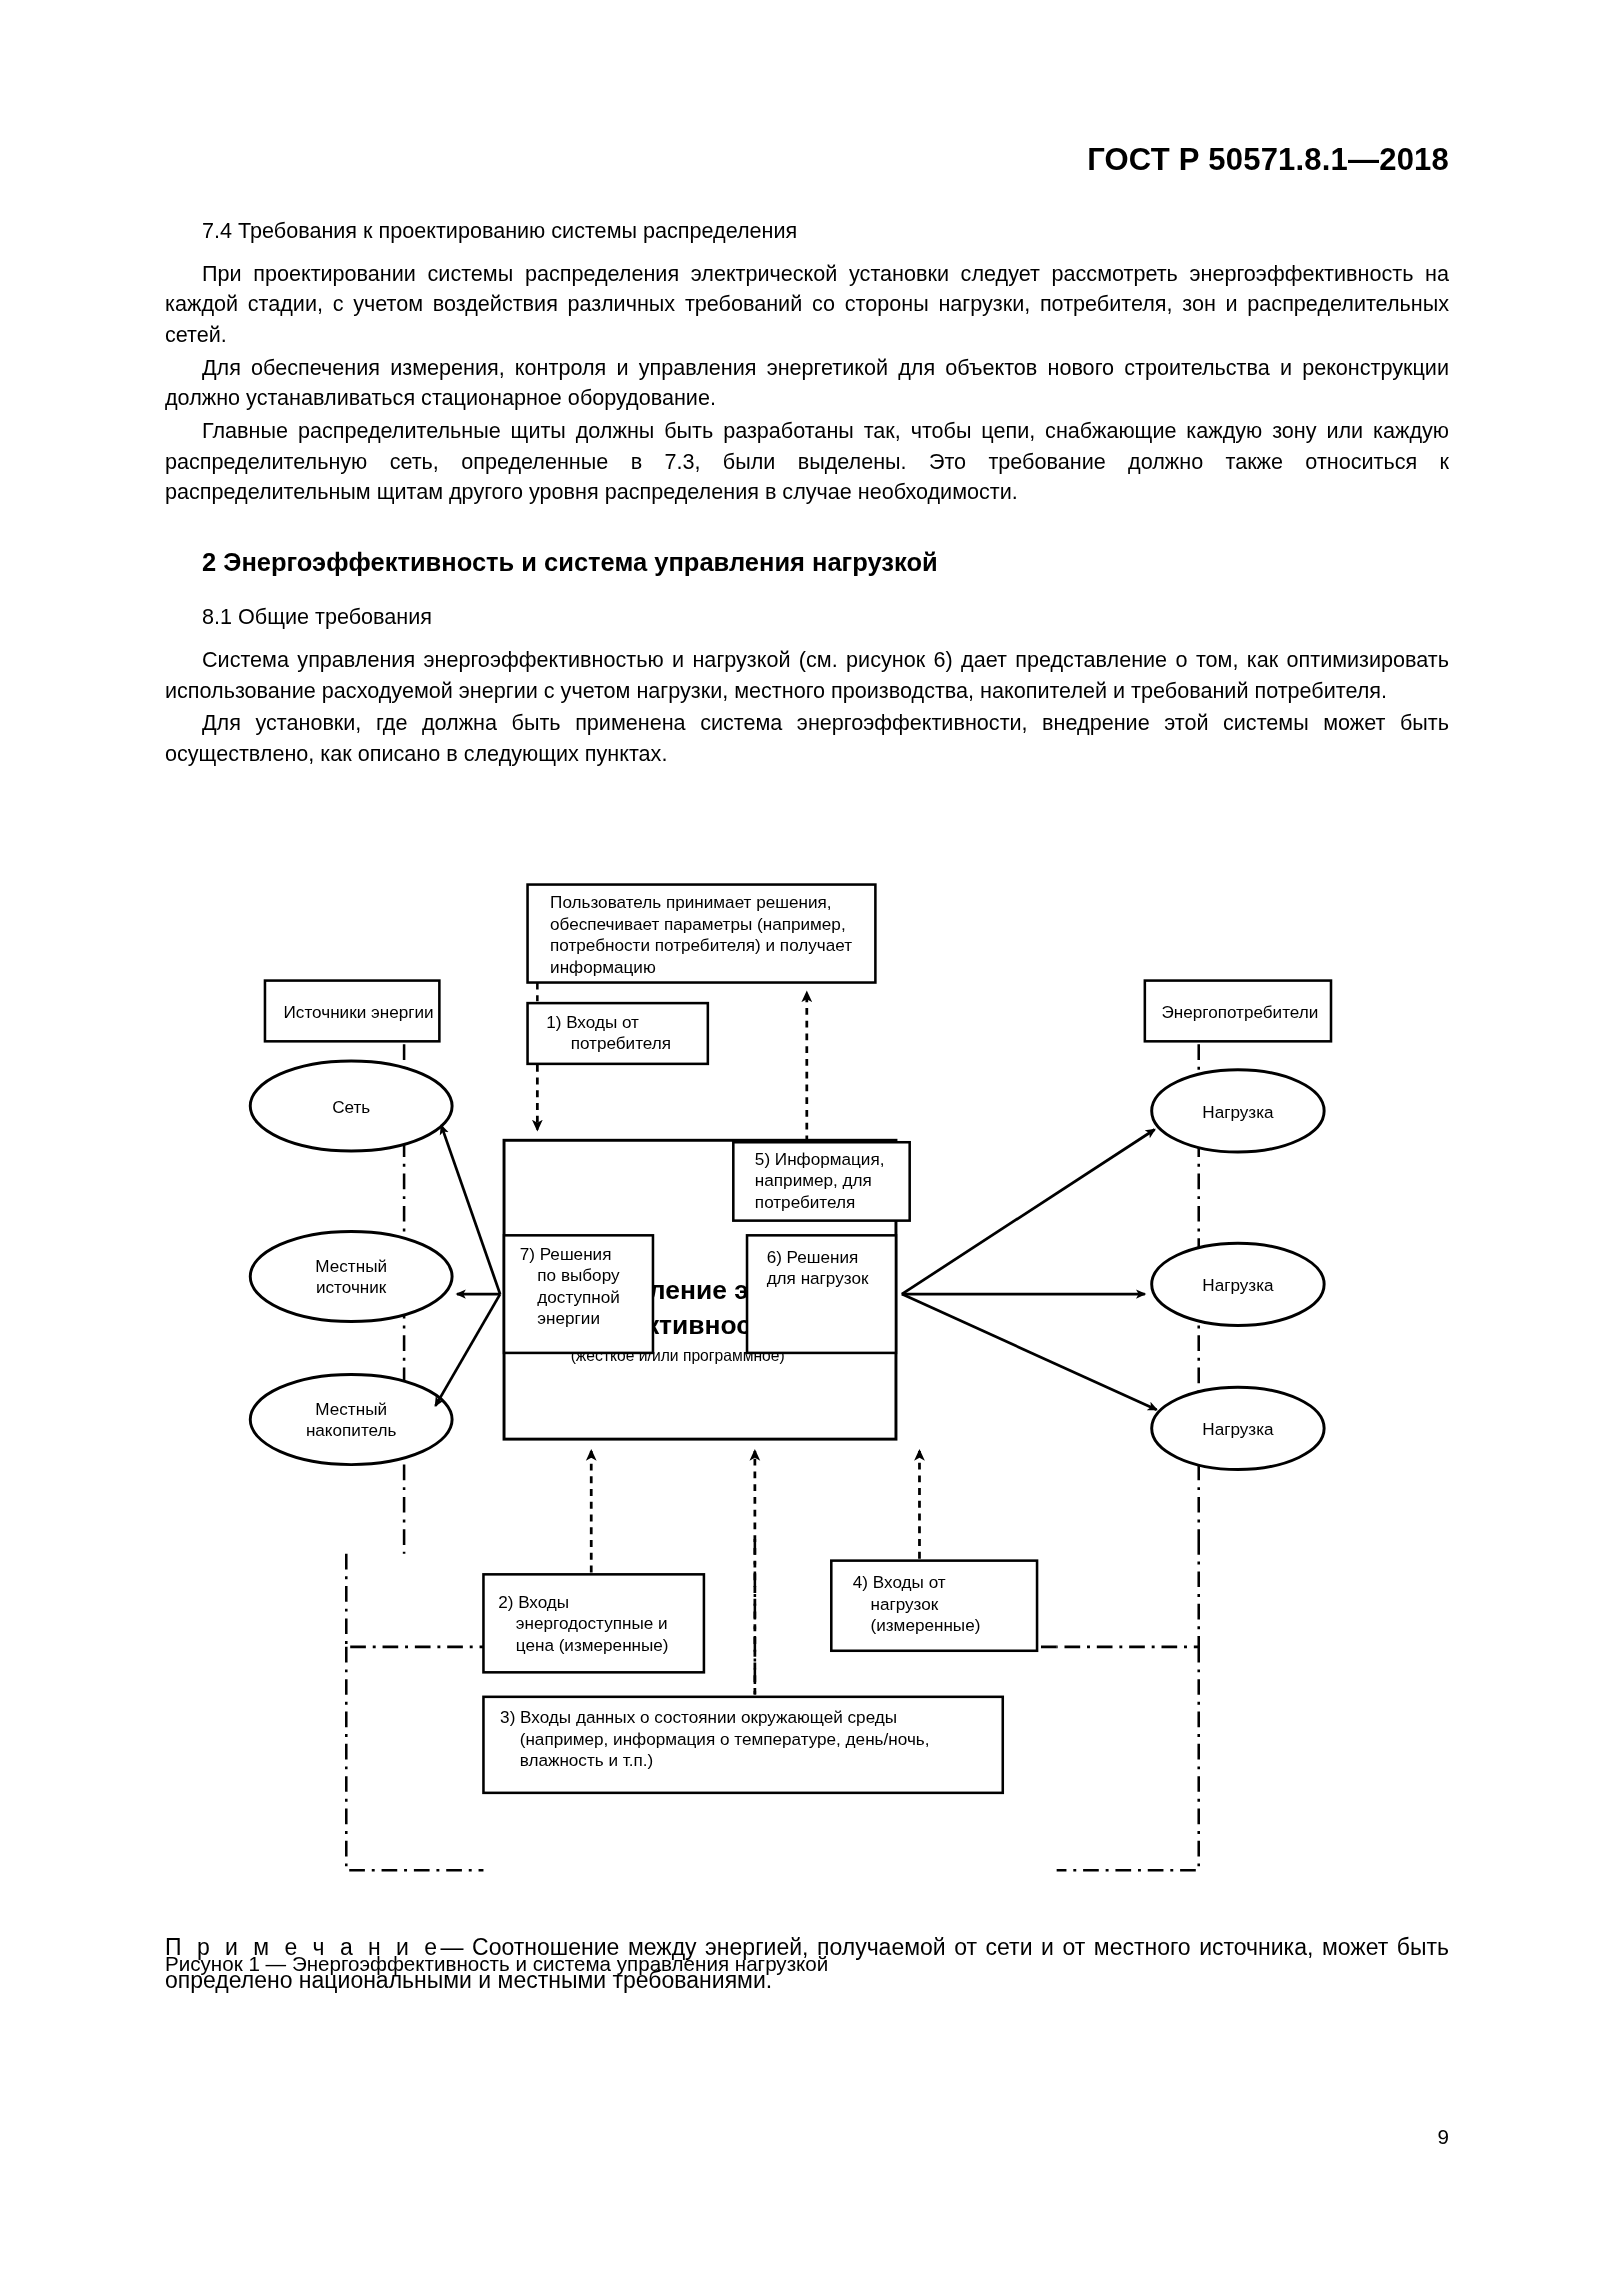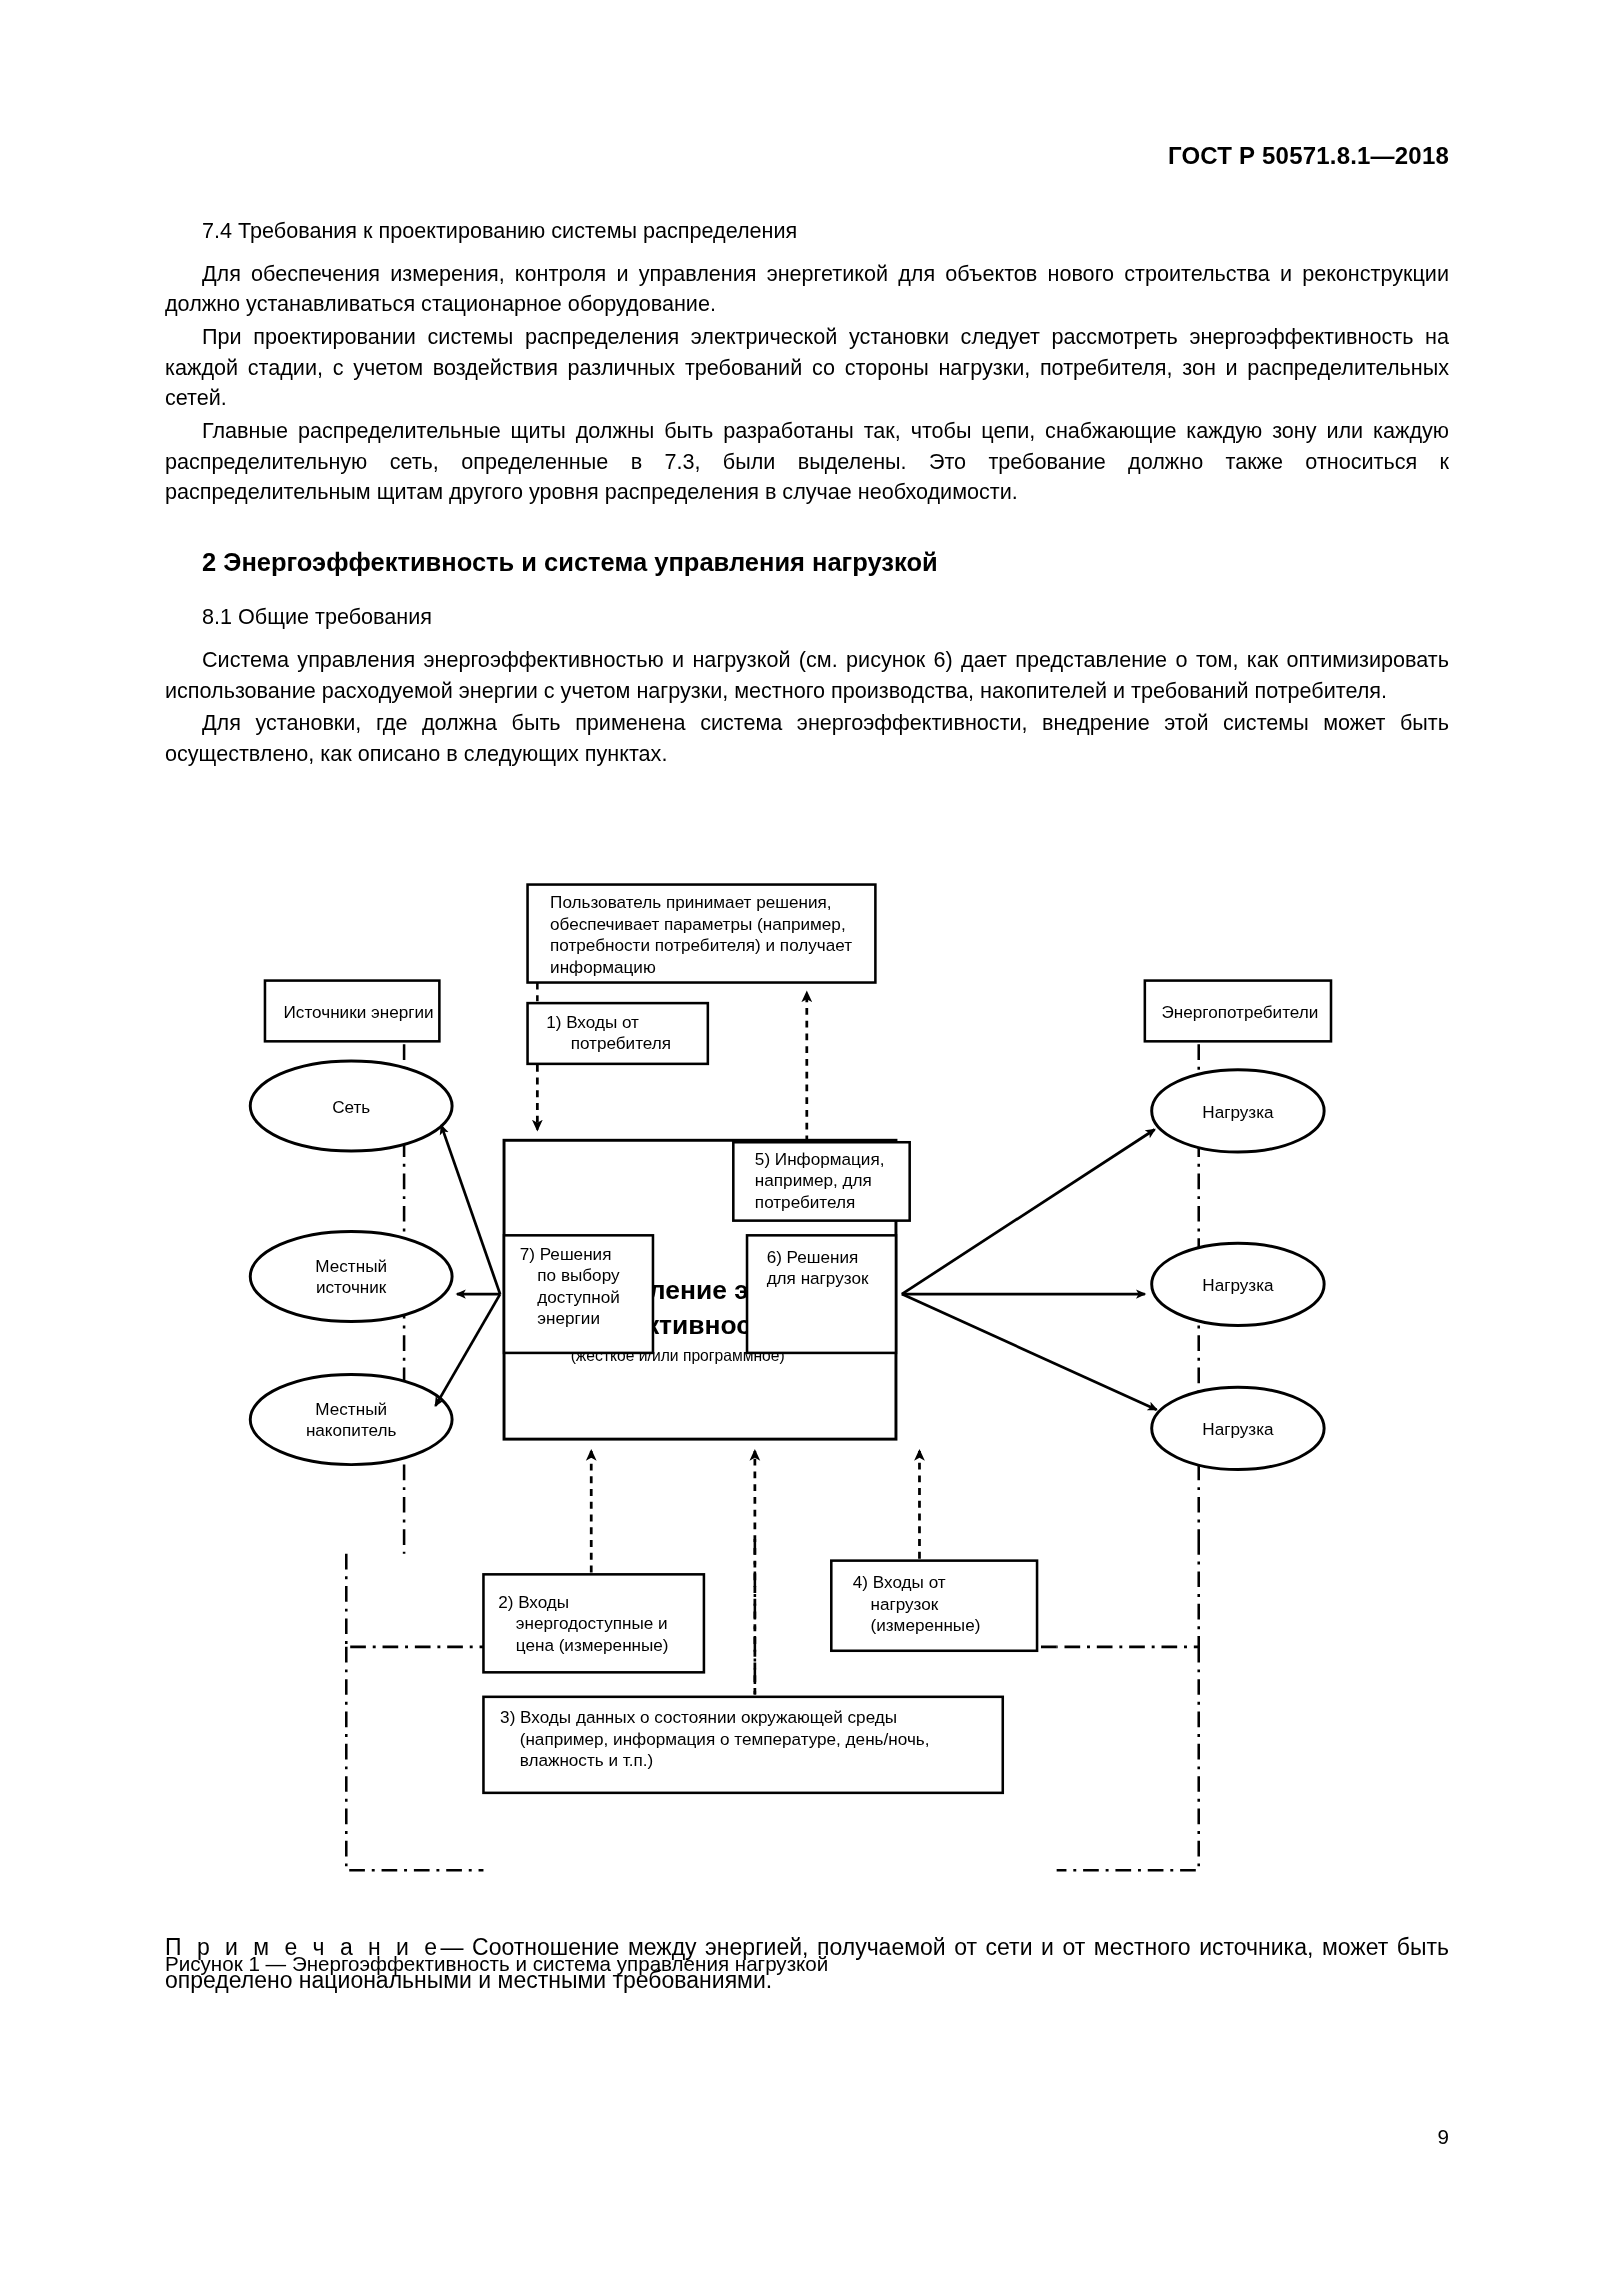--- a/index.html
+++ b/index.html
@@ -24,21 +24,21 @@
     top: 0;
     width: 1284px;
     height: 2293px;
   }
 
   
   .doc-header {
     position: absolute;
     right: 0;
     top: 142px;
-    font-size: 24px;
+    font-size: 31px;
     font-weight: bold;
     letter-spacing: 0.2px;
     white-space: nowrap;
   }
 
   
   .body-text {
     position: absolute;
     left: 0;
     top: 218px;
@@ -121,23 +121,23 @@
 
 <div class="page">
   <div class="content">
 
     <div class="doc-header">ГОСТ Р 50571.8.1—2018</div>
 
     <div class="body-text">
 
       <h3 class="sub-head">7.4 Требования к проектированию системы распределения</h3>
 
+      <p class="para">При проектировании системы распределения электрической установки следует рассмотреть энергоэффективность на каждой стадии, с учетом воздействия различных требований со стороны нагрузки, потребителя, зон и распределительных сетей.</p>
+
       <p class="para">Для обеспечения измерения, контроля и управления энергетикой для объектов нового строительства и реконструкции должно устанавливаться стационарное оборудование.</p>
-
-      <p class="para">При проектировании системы распределения электрической установки следует рассмотреть энергоэффективность на каждой стадии, с учетом воздействия различных требований со стороны нагрузки, потребителя, зон и распределительных сетей.</p>
 
       <p class="para last">Главные распределительные щиты должны быть разработаны так, чтобы цепи, снабжающие каждую зону или каждую распределительную сеть, определенные в 7.3, были выделены. Это требование должно также относиться к распределительным щитам другого уровня распределения в случае необходимости.</p>
 
       <h2 class="sec-head">2 Энергоэффективность и система управления нагрузкой</h2>
 
       <h3 class="sub-head">8.1 Общие требования</h3>
 
       <p class="para">Система управления энергоэффективностью и нагрузкой (см. рисунок 6) дает представление о том, как оптимизировать использование расходуемой энергии с учетом нагрузки, местного производства, накопителей и требований потребителя.</p>
 
       <p class="para last">Для установки, где должна быть применена система энергоэффективности, внедрение этой системы может быть осуществлено, как описано в следующих пунктах.</p>

